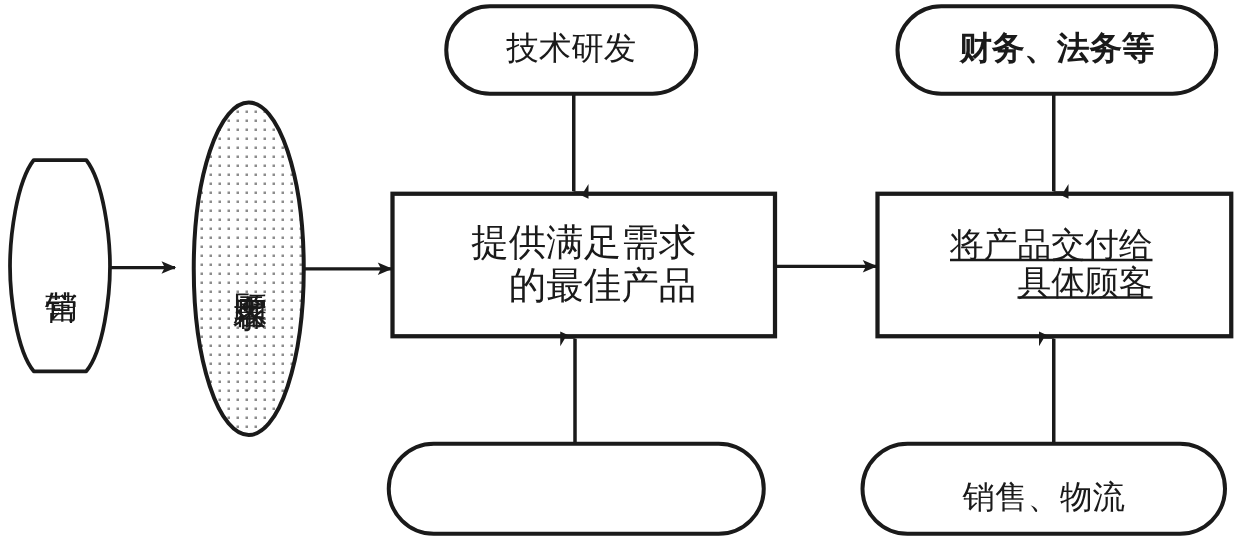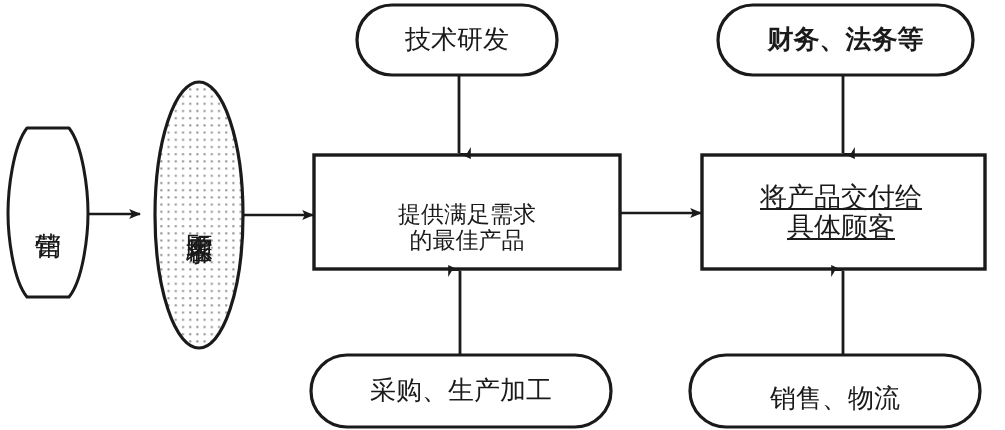--- a/index.html
+++ b/index.html
@@ -22,21 +22,21 @@
     left: 0;
     top: 0;
     width: 1005px;
     height: 430px;
   }
   .node-label {
     position: absolute;
     display: flex;
     align-items: center;
     justify-content: center;
-    text-align: center;
+    text-align: right;
     color: #1a1a1a;
     font-family: "DejaVu Serif", "Liberation Serif", serif;
     line-height: 1.12;
     white-space: pre-line;
     pointer-events: none;
   }
   .vertical-label {
     writing-mode: vertical-rl;
     text-orientation: upright;
     letter-spacing: 1px;
@@ -129,27 +129,26 @@
 
     <g>
       <line x1="843" y1="355" x2="843" y2="271" stroke="#1a1a1a" stroke-width="2.8" marker-end="url(#arrowU)"></line>
     </g>
   </svg>
 
   <div class="node-label vertical-label" style="left:8px; top:128px; width:80px; height:170px; font-size:26px;">营销</div>
 
   <div class="node-label vertical-label" style="left:155px; top:82px; width:88px; height:266px; font-size:27px;">顾客需求</div>
 
-  <div class="node-label" style="left:314px; top:155px; width:306px; height:114px; font-size:23px;margin-top:16px;">提供满足需求
+  <div class="node-label" style="left:314px; top:155px; width:306px; height:114px; font-size:30px;">提供满足需求
 的最佳产品</div>
 
   <div class="node-label" style="left:726px; top:155px; width:230px; height:114px; font-size:27px;text-decoration:underline;">将产品交付给
 具体顾客</div>
 
   <div class="node-label" style="left:357px; top:5px; width:200px; height:70px; font-size:26px;">技术研发</div>
 
   <div class="node-label" style="left:718px; top:5px; width:255px; height:70px; font-size:26px;font-weight:bold;">财务、法务等</div>
 
-  <div class="node-label" style="left:311px; top:355px; width:300px; height:72px; font-size:26px;">采购、生产加工</div>
 
   <div class="node-label" style="left:690px; top:355px; width:290px; height:88px; font-size:26px;">销售、物流</div>
 
 </div>
 
 </body></html>

